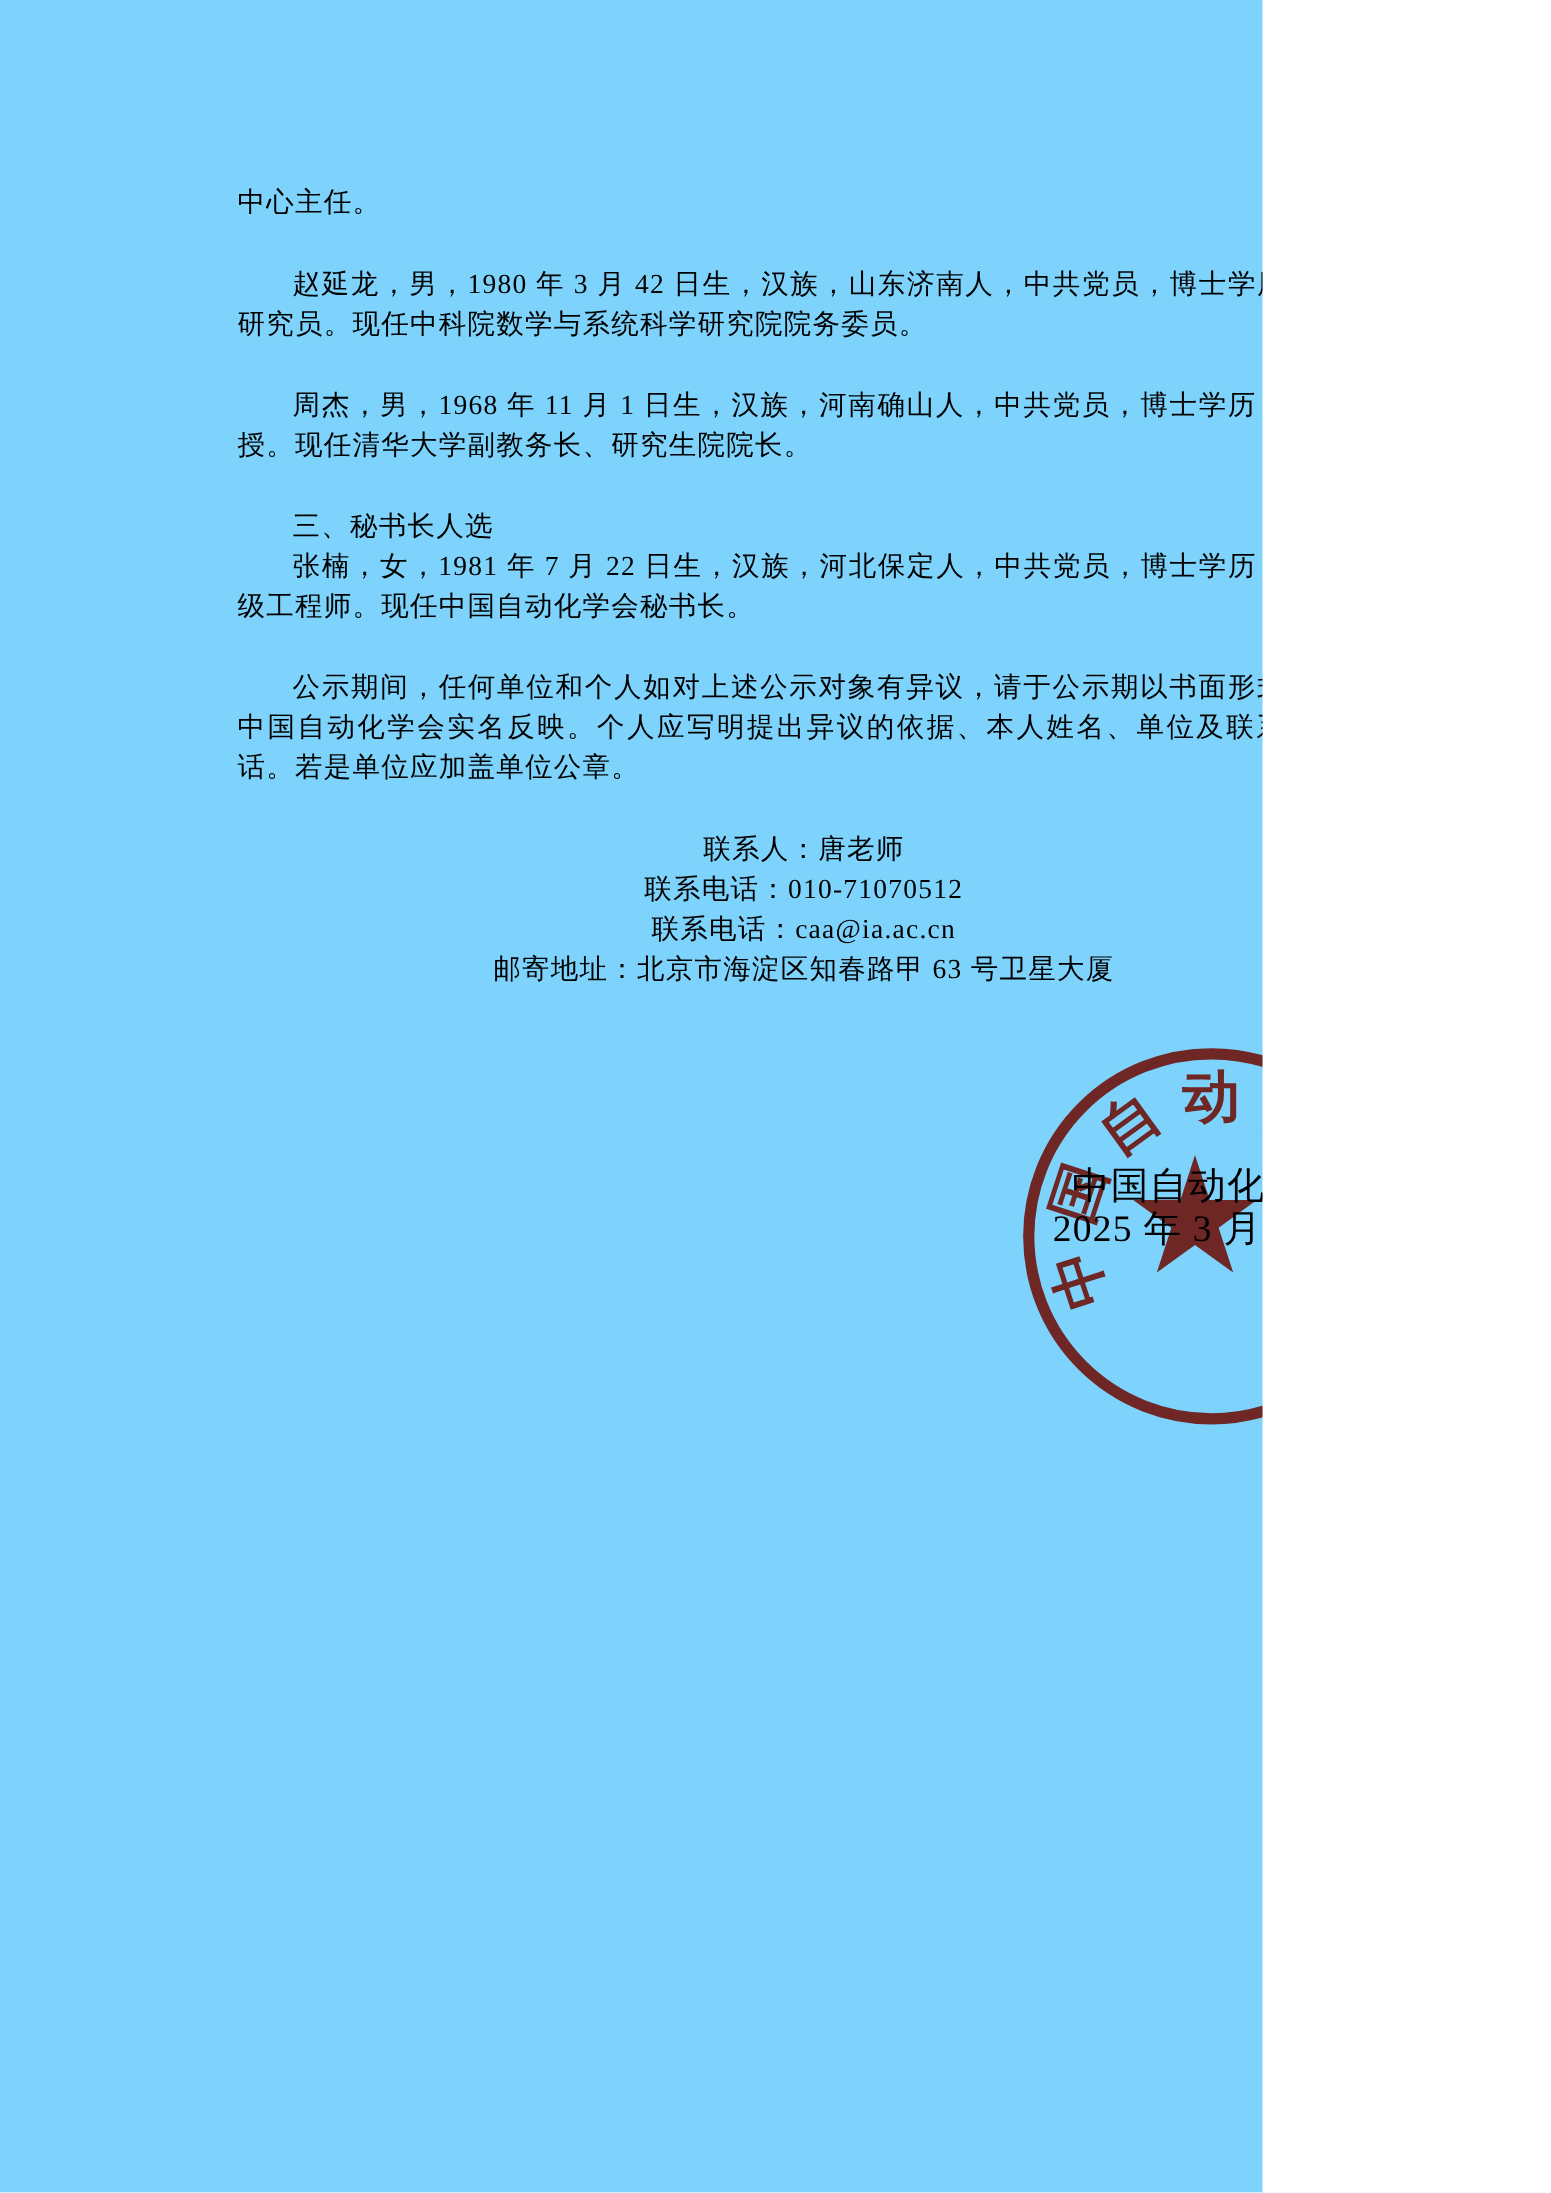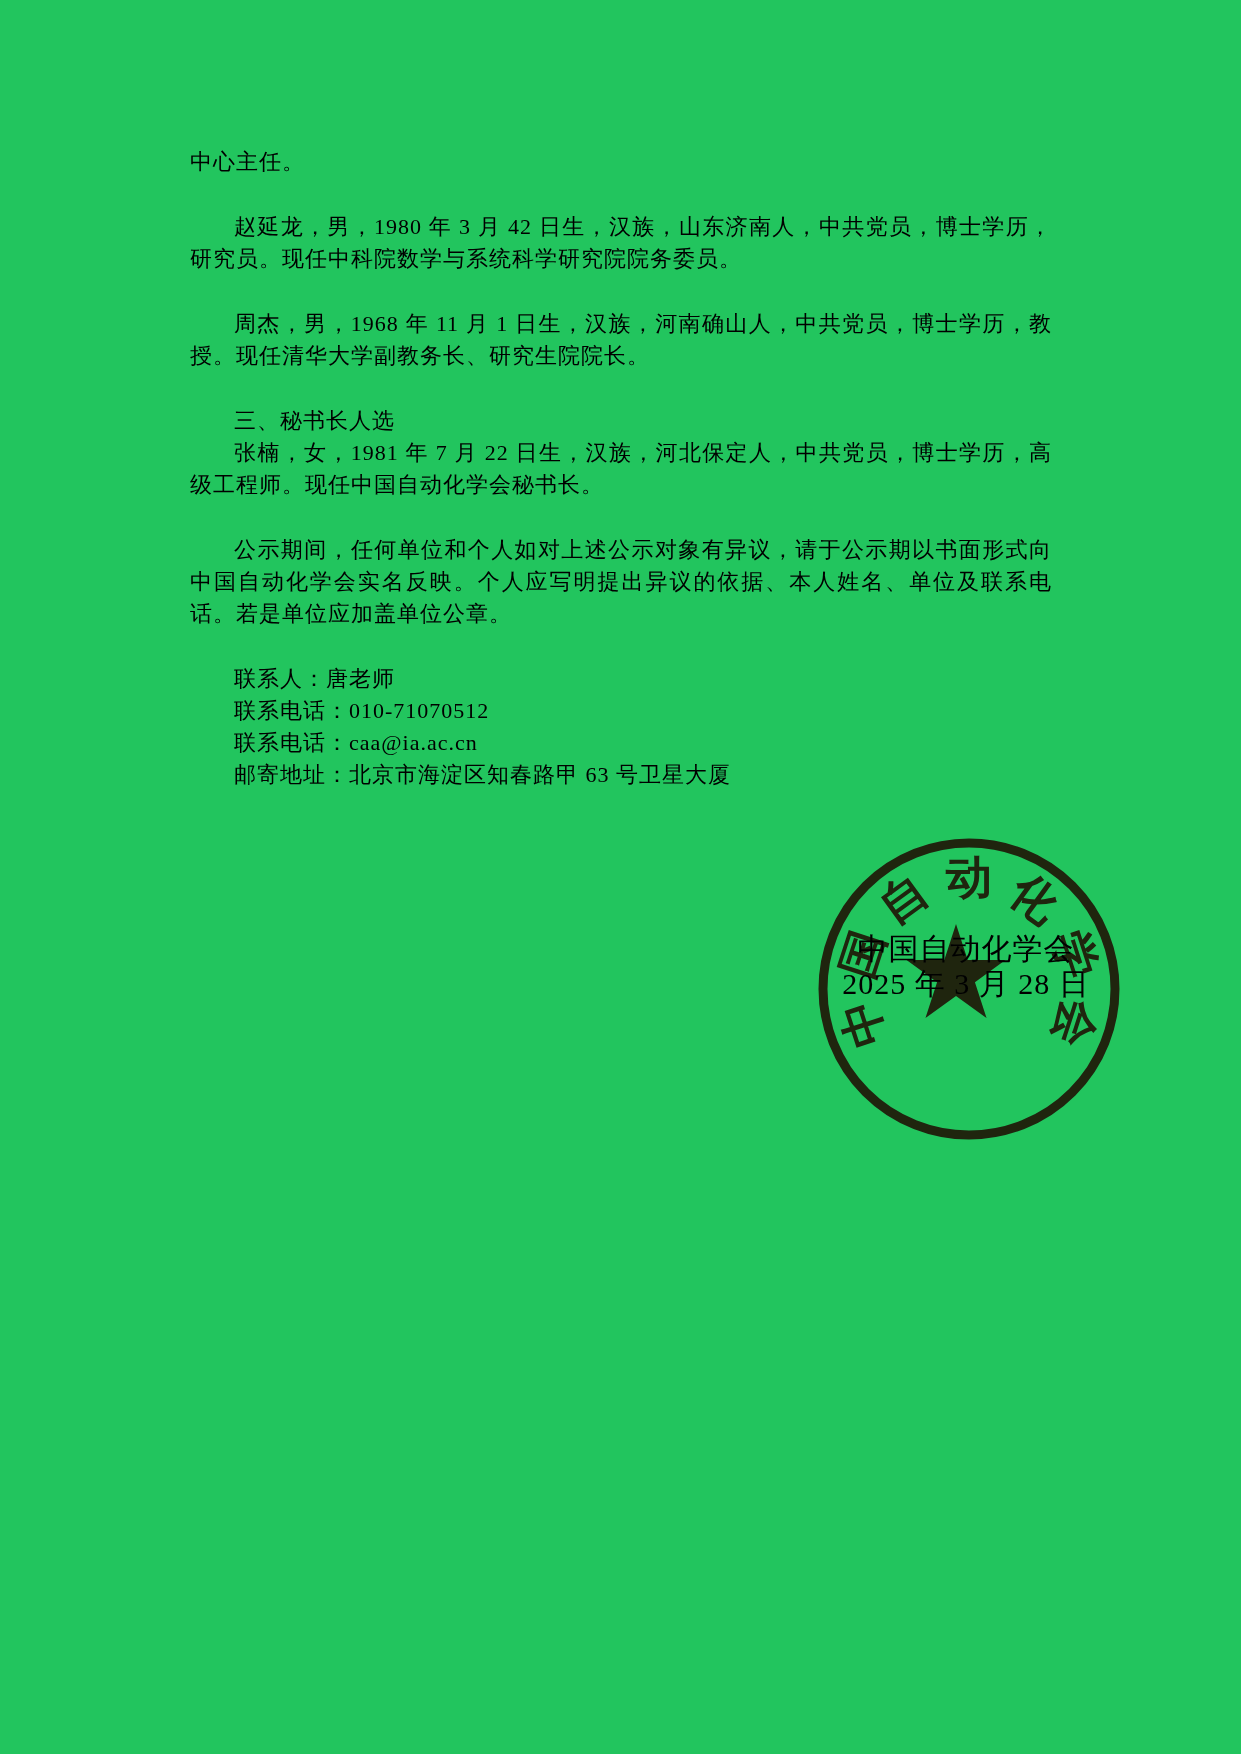--- a/index.html
+++ b/index.html
@@ -1,40 +1,40 @@
 <!DOCTYPE html>
 <html><head>
 <meta charset="utf-8">
 <style>
   * { box-sizing: border-box; }
   html, body { margin: 0; padding: 0; background: #ffffff; }
   .page {
     position: relative;
-    width: 1241px;
+    width: 1010px;
     height: 1754px;
-    background: #22c55e;
+    background: #7dd3fc;
     overflow: hidden;
     font-family: "Liberation Serif", "DejaVu Serif", serif;
     color: #000000;
   }
   .doc {
     position: absolute;
     left: 190px;
     top: 146px;
     width: 862px;
     font-size: 22px;
     line-height: 32px;
     letter-spacing: 1px;
     text-align: justify;
   }
   .doc p, .doc h3 { margin: 0; font-weight: normal; }
   .indent { text-indent: 2em; }
   .gap { margin-top: 33px !important; }
   .heading { font-weight: bold; font-size: 22px; font-family: Liberation Serif, serif; }
-  .contact p { text-indent: 2em; text-align: left; }
+  .contact p { text-indent: 2em; text-align: center; }
   .signature {
     position: absolute;
     top: 931px;
     left: 766px;
     width: 400px;
     text-align: center;
     font-size: 30px;
     line-height: 35px;
     letter-spacing: 1px;
     color: #000;

